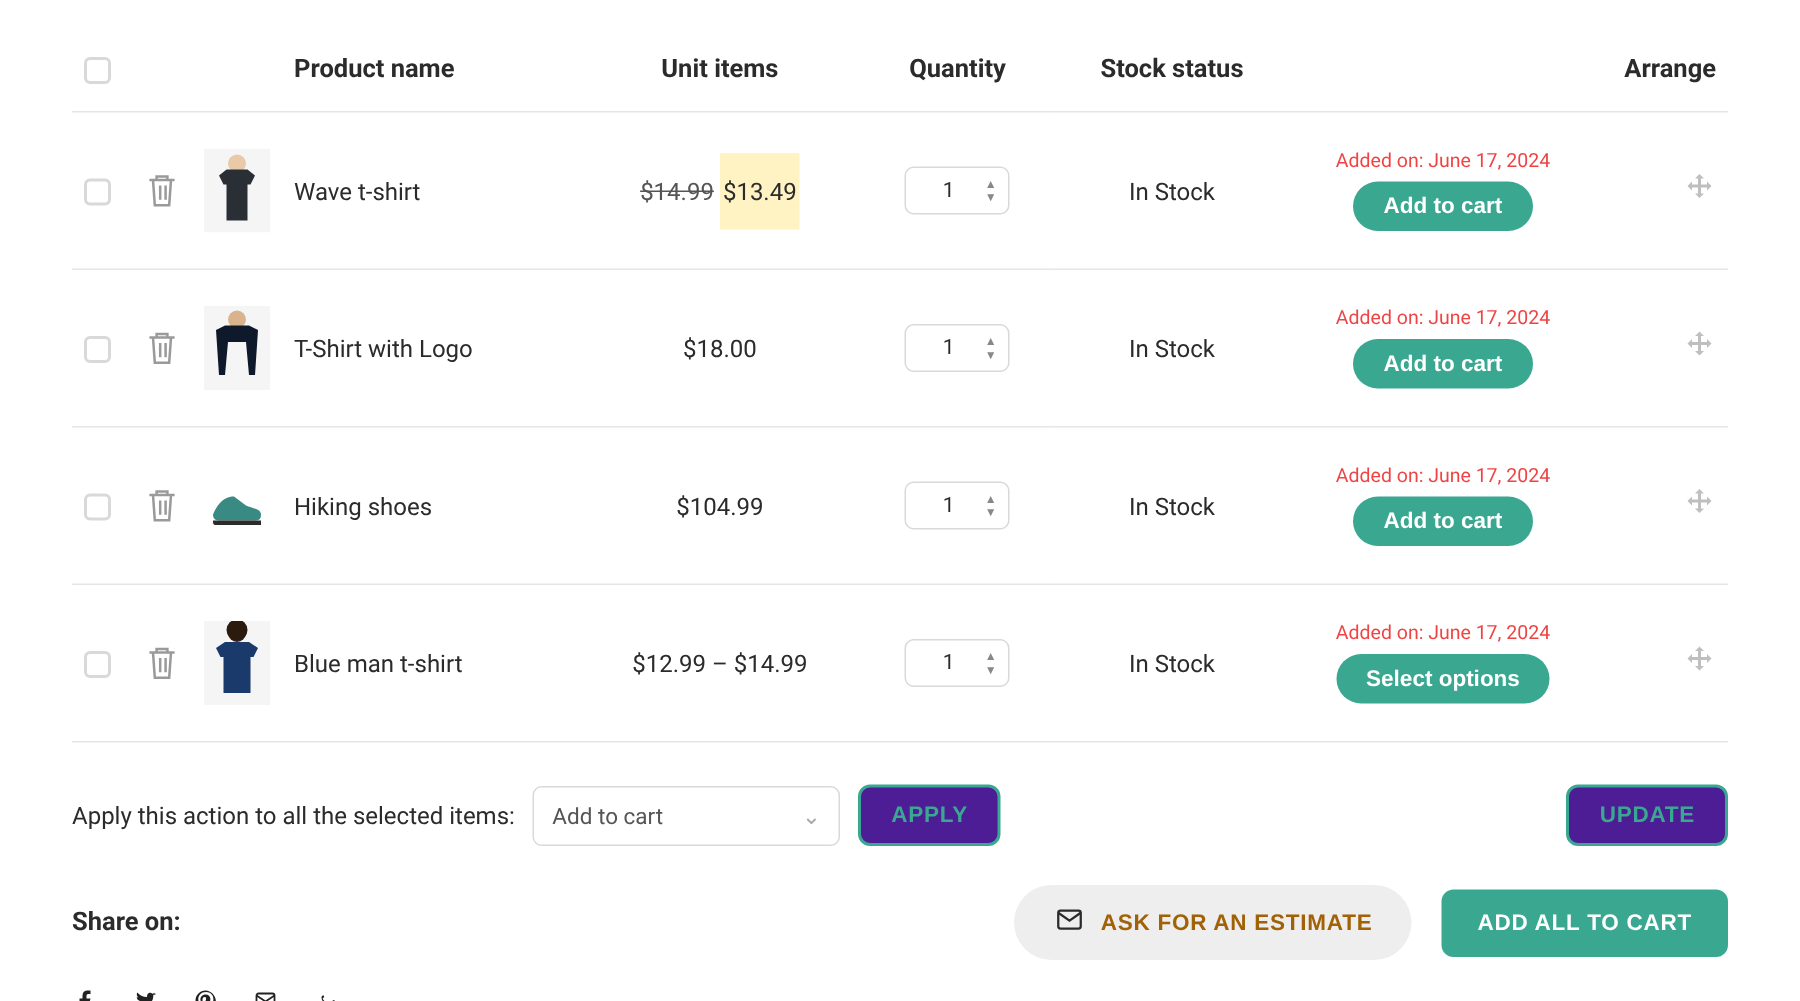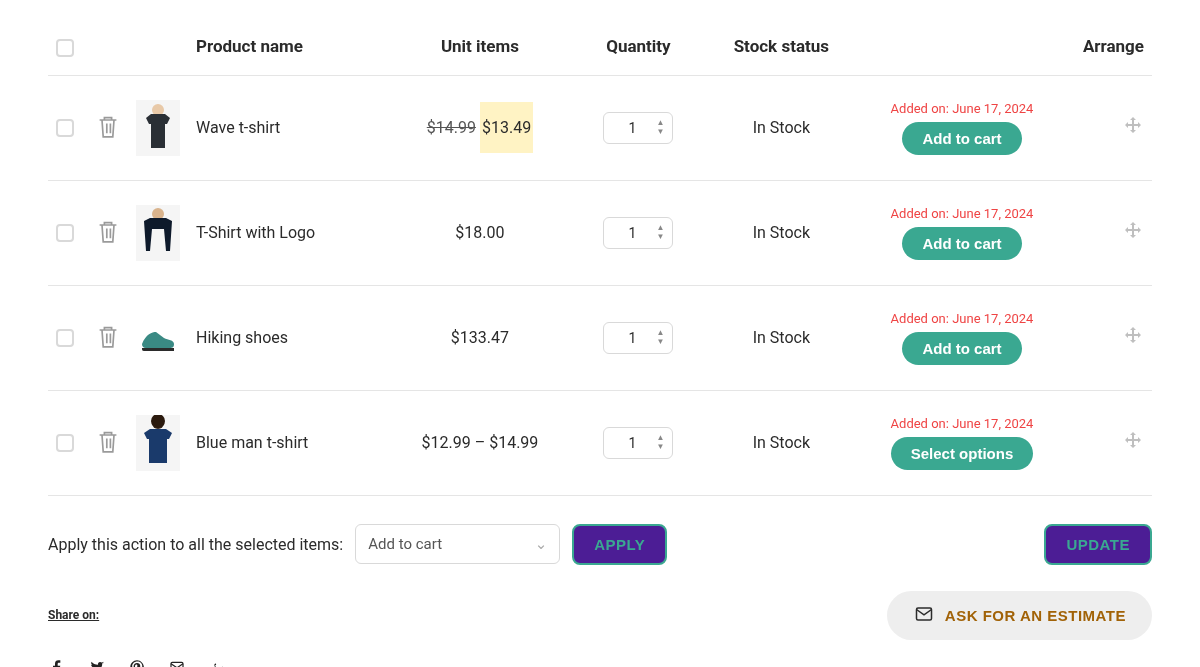--- a/index.html
+++ b/index.html
@@ -28,21 +28,21 @@
   .btn.grey { background:#eee; color:#a16207; border-radius:26px; padding:14px 26px; letter-spacing:0.5px; display:inline-flex; align-items:center; gap:10px; }
   .btn.bigreen { background:#3aa891; color:#fff; border-radius:8px; padding:14px 24px; letter-spacing:0.5px; font-size:15px; }
   .move-icon { color:#bfbfbf; cursor:grab; display:inline-flex; justify-content:center; }
   .move-icon svg { width:22px; height:22px; }
   .actions-row { display:flex; align-items:center; gap:12px; padding-top:28px; flex-wrap:wrap; }
   .actions-row .label { font-size:16px; color:#2b2b2b; }
   .select { width:205px; height:40px; border:1px solid #d9d9d9; border-radius:6px; display:inline-flex; align-items:center; justify-content:space-between; padding:0 12px; font-size:15px; color:#555; cursor:pointer; }
   .select .chev { color:#aaa; }
   .actions-row .spacer { flex:1; }
   .bottom-row { display:flex; align-items:center; padding-top:26px; gap:20px; }
-  .bottom-row .share-label { font-weight:700; font-size:12px;text-decoration:underline; }
+  .bottom-row .share-label { font-weight:700; font-size:17px; }
   .bottom-row .spacer { flex:1; }
   .social { display:flex; gap:22px; padding-top:18px; color:#222; }
   .social span { cursor:pointer; display:inline-flex; align-items:center; justify-content:center; width:18px; height:18px; }
   .social svg { width:16px; height:16px; }
   .last-divider { border-top:1px solid #e5e5e5; }
   .cell-action { text-align:center; }
 </style>
 </head>
 <body>
 
@@ -135,21 +135,21 @@
               <use href="#trash"></use>
             </svg></span></td>
     <td>
           <div class="thumb">
             <svg viewBox="0 0 44 56">
               <use href="#th-shoe"></use>
             </svg>
           </div>
         </td>
     <td><span>Hiking shoes</span></td>
-    <td class="center"><span>$133.47</span></td>
+    <td class="center"><span>$104.99</span></td>
     <td class="center">
       <div class="qty">
         <span class="num">1</span>
         <span class="spin">
               <div>▲</div>
               <div>▼</div>
             </span>
       </div>
     </td>
     <td class="center"><span>In Stock</span></td>
@@ -215,20 +215,21 @@
 <div class="bottom-row">
   <span class="share-label">Share on:</span>
   <span class="spacer"></span>
   <button class="btn grey">
     <span><svg viewBox="0 0 24 24" width="22" height="18" fill="none" stroke="#2b2b2b" stroke-width="2">
           <rect x="2" y="4" width="20" height="16" rx="2"></rect>
           <path d="M2 6l10 7 10-7"></path>
         </svg></span>
     <span>ASK FOR AN ESTIMATE</span>
   </button>
+  <button class="btn bigreen">ADD ALL TO CART</button>
 </div>
 
 <div class="social">
   <span>
       <svg viewBox="0 0 24 24" fill="#222">
         <path d="M13 22v-8h3l1-4h-4V7.5c0-1.1.3-2 2-2h2V2h-3c-3 0-5 1.8-5 5v3H6v4h3v8h4z"></path>
       </svg>
     </span>
   <span>
       <svg viewBox="0 0 24 24" fill="#222">

